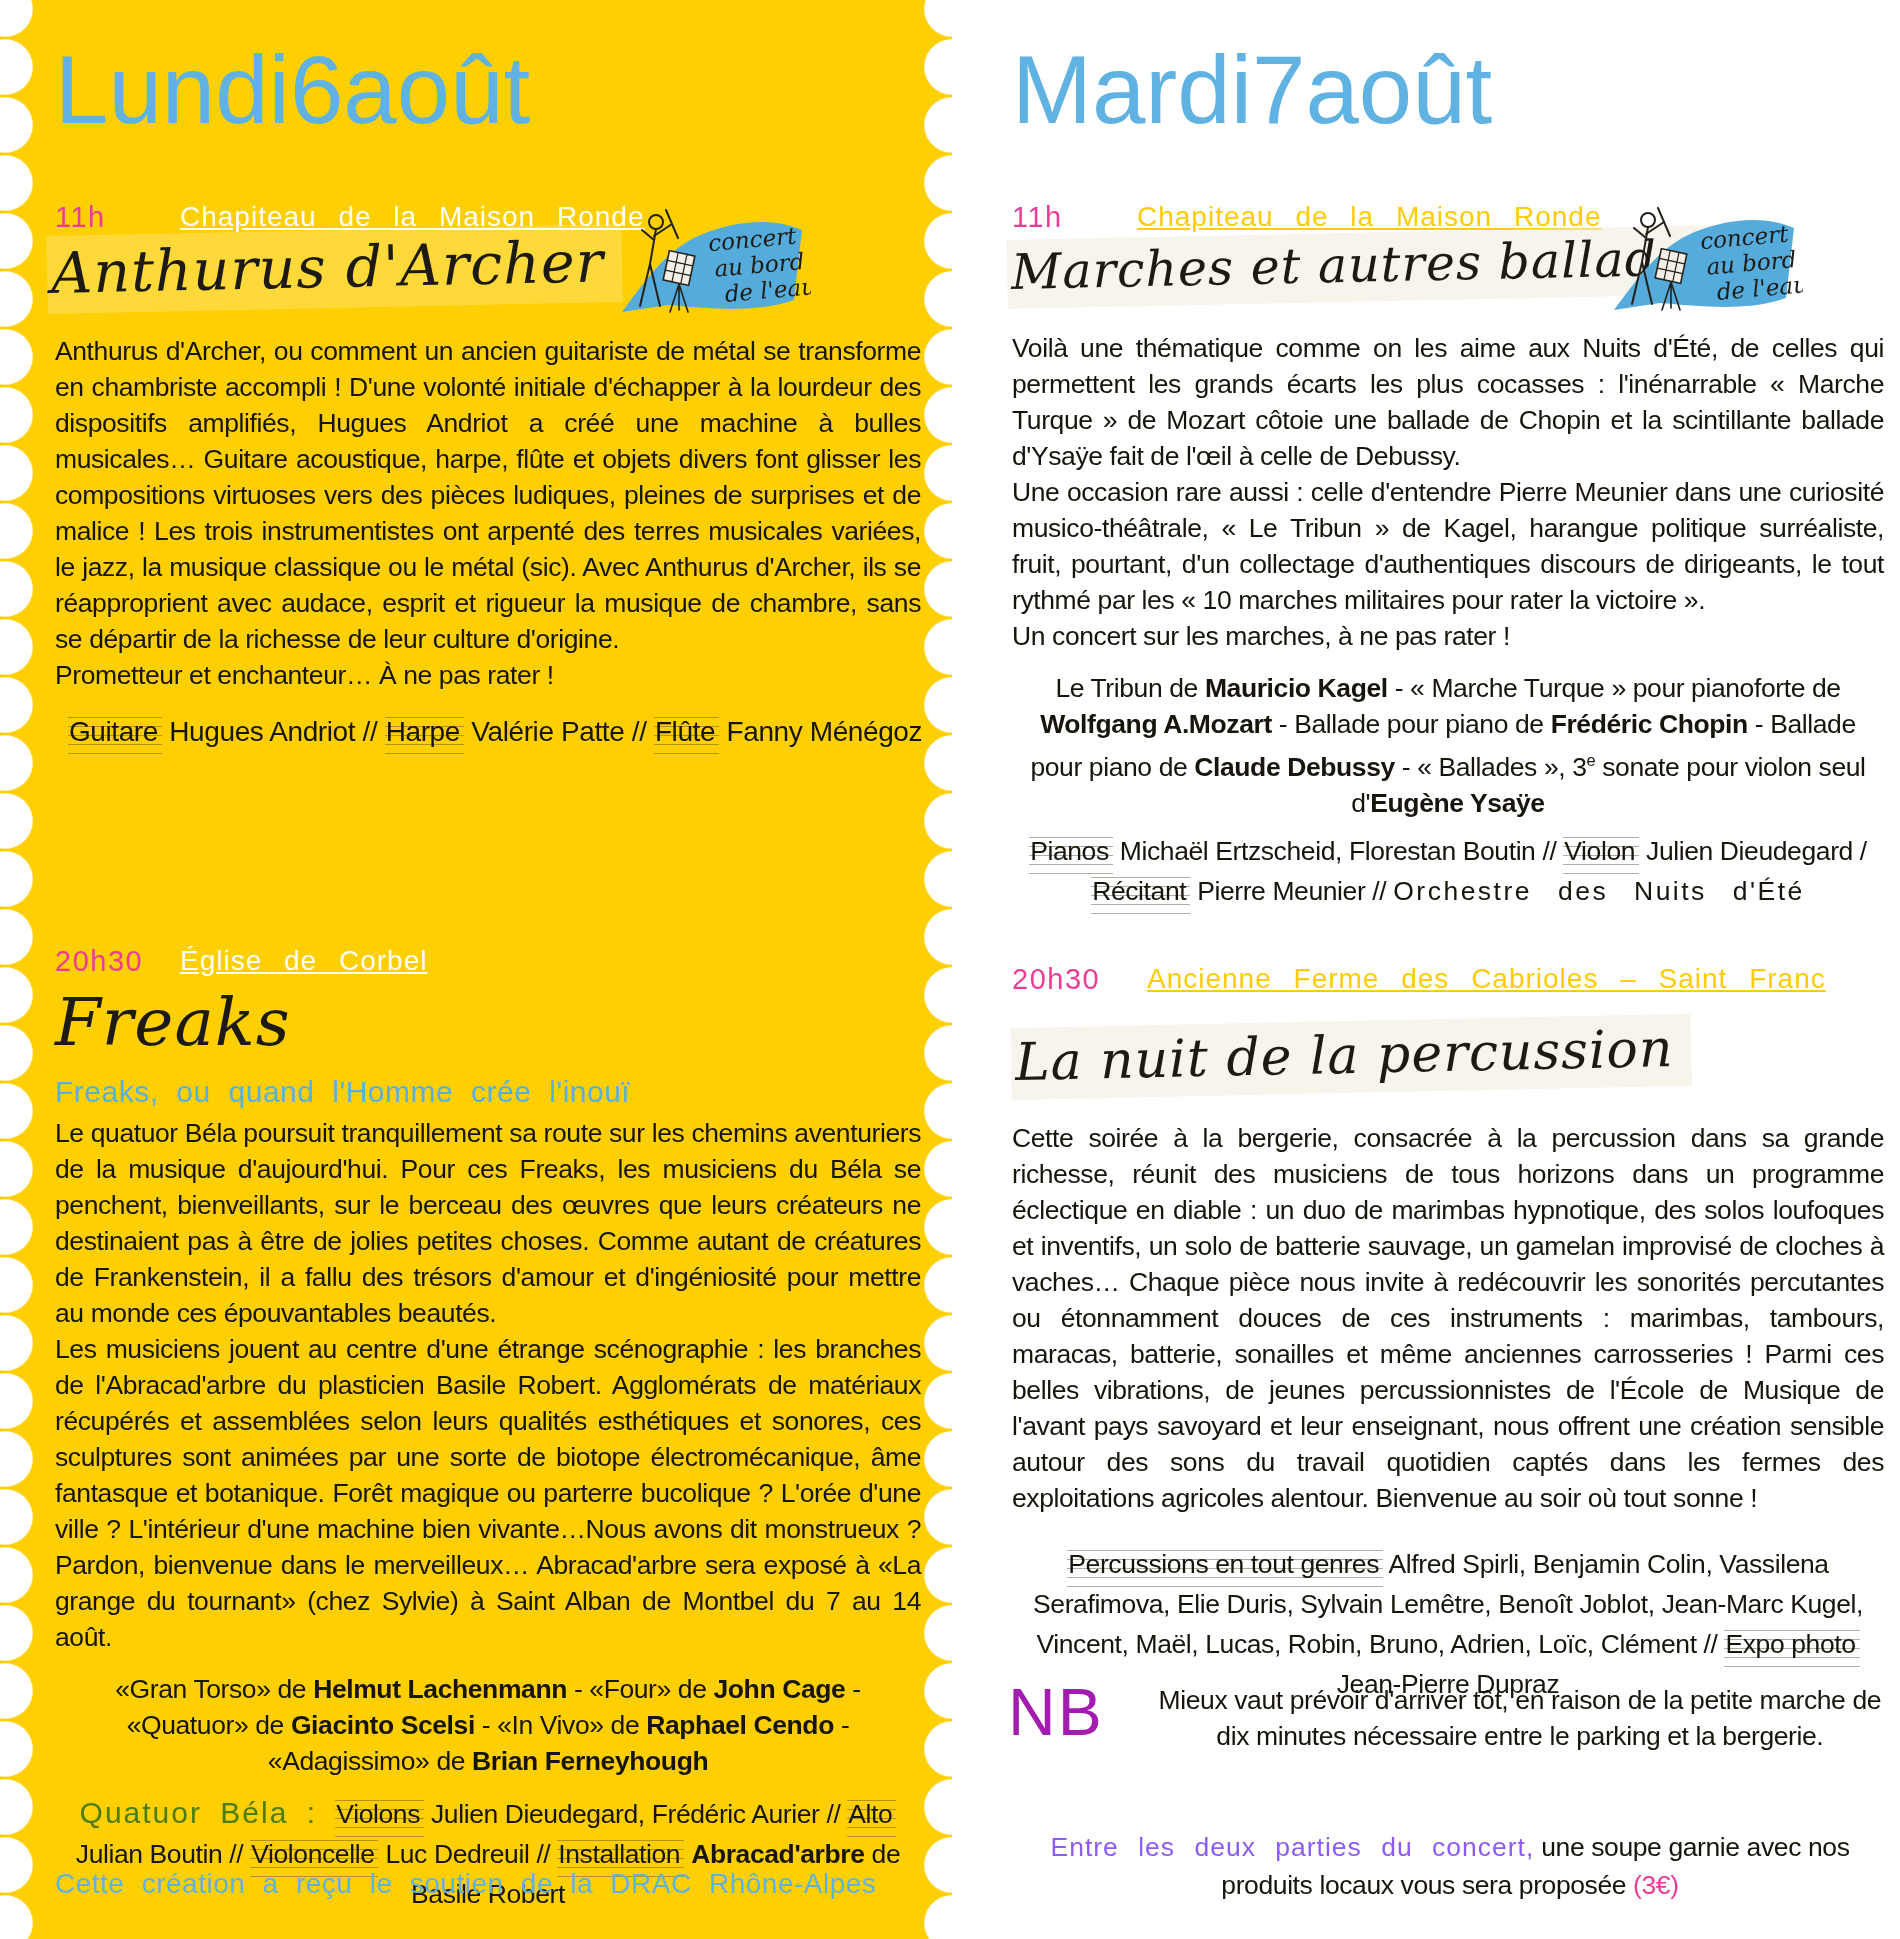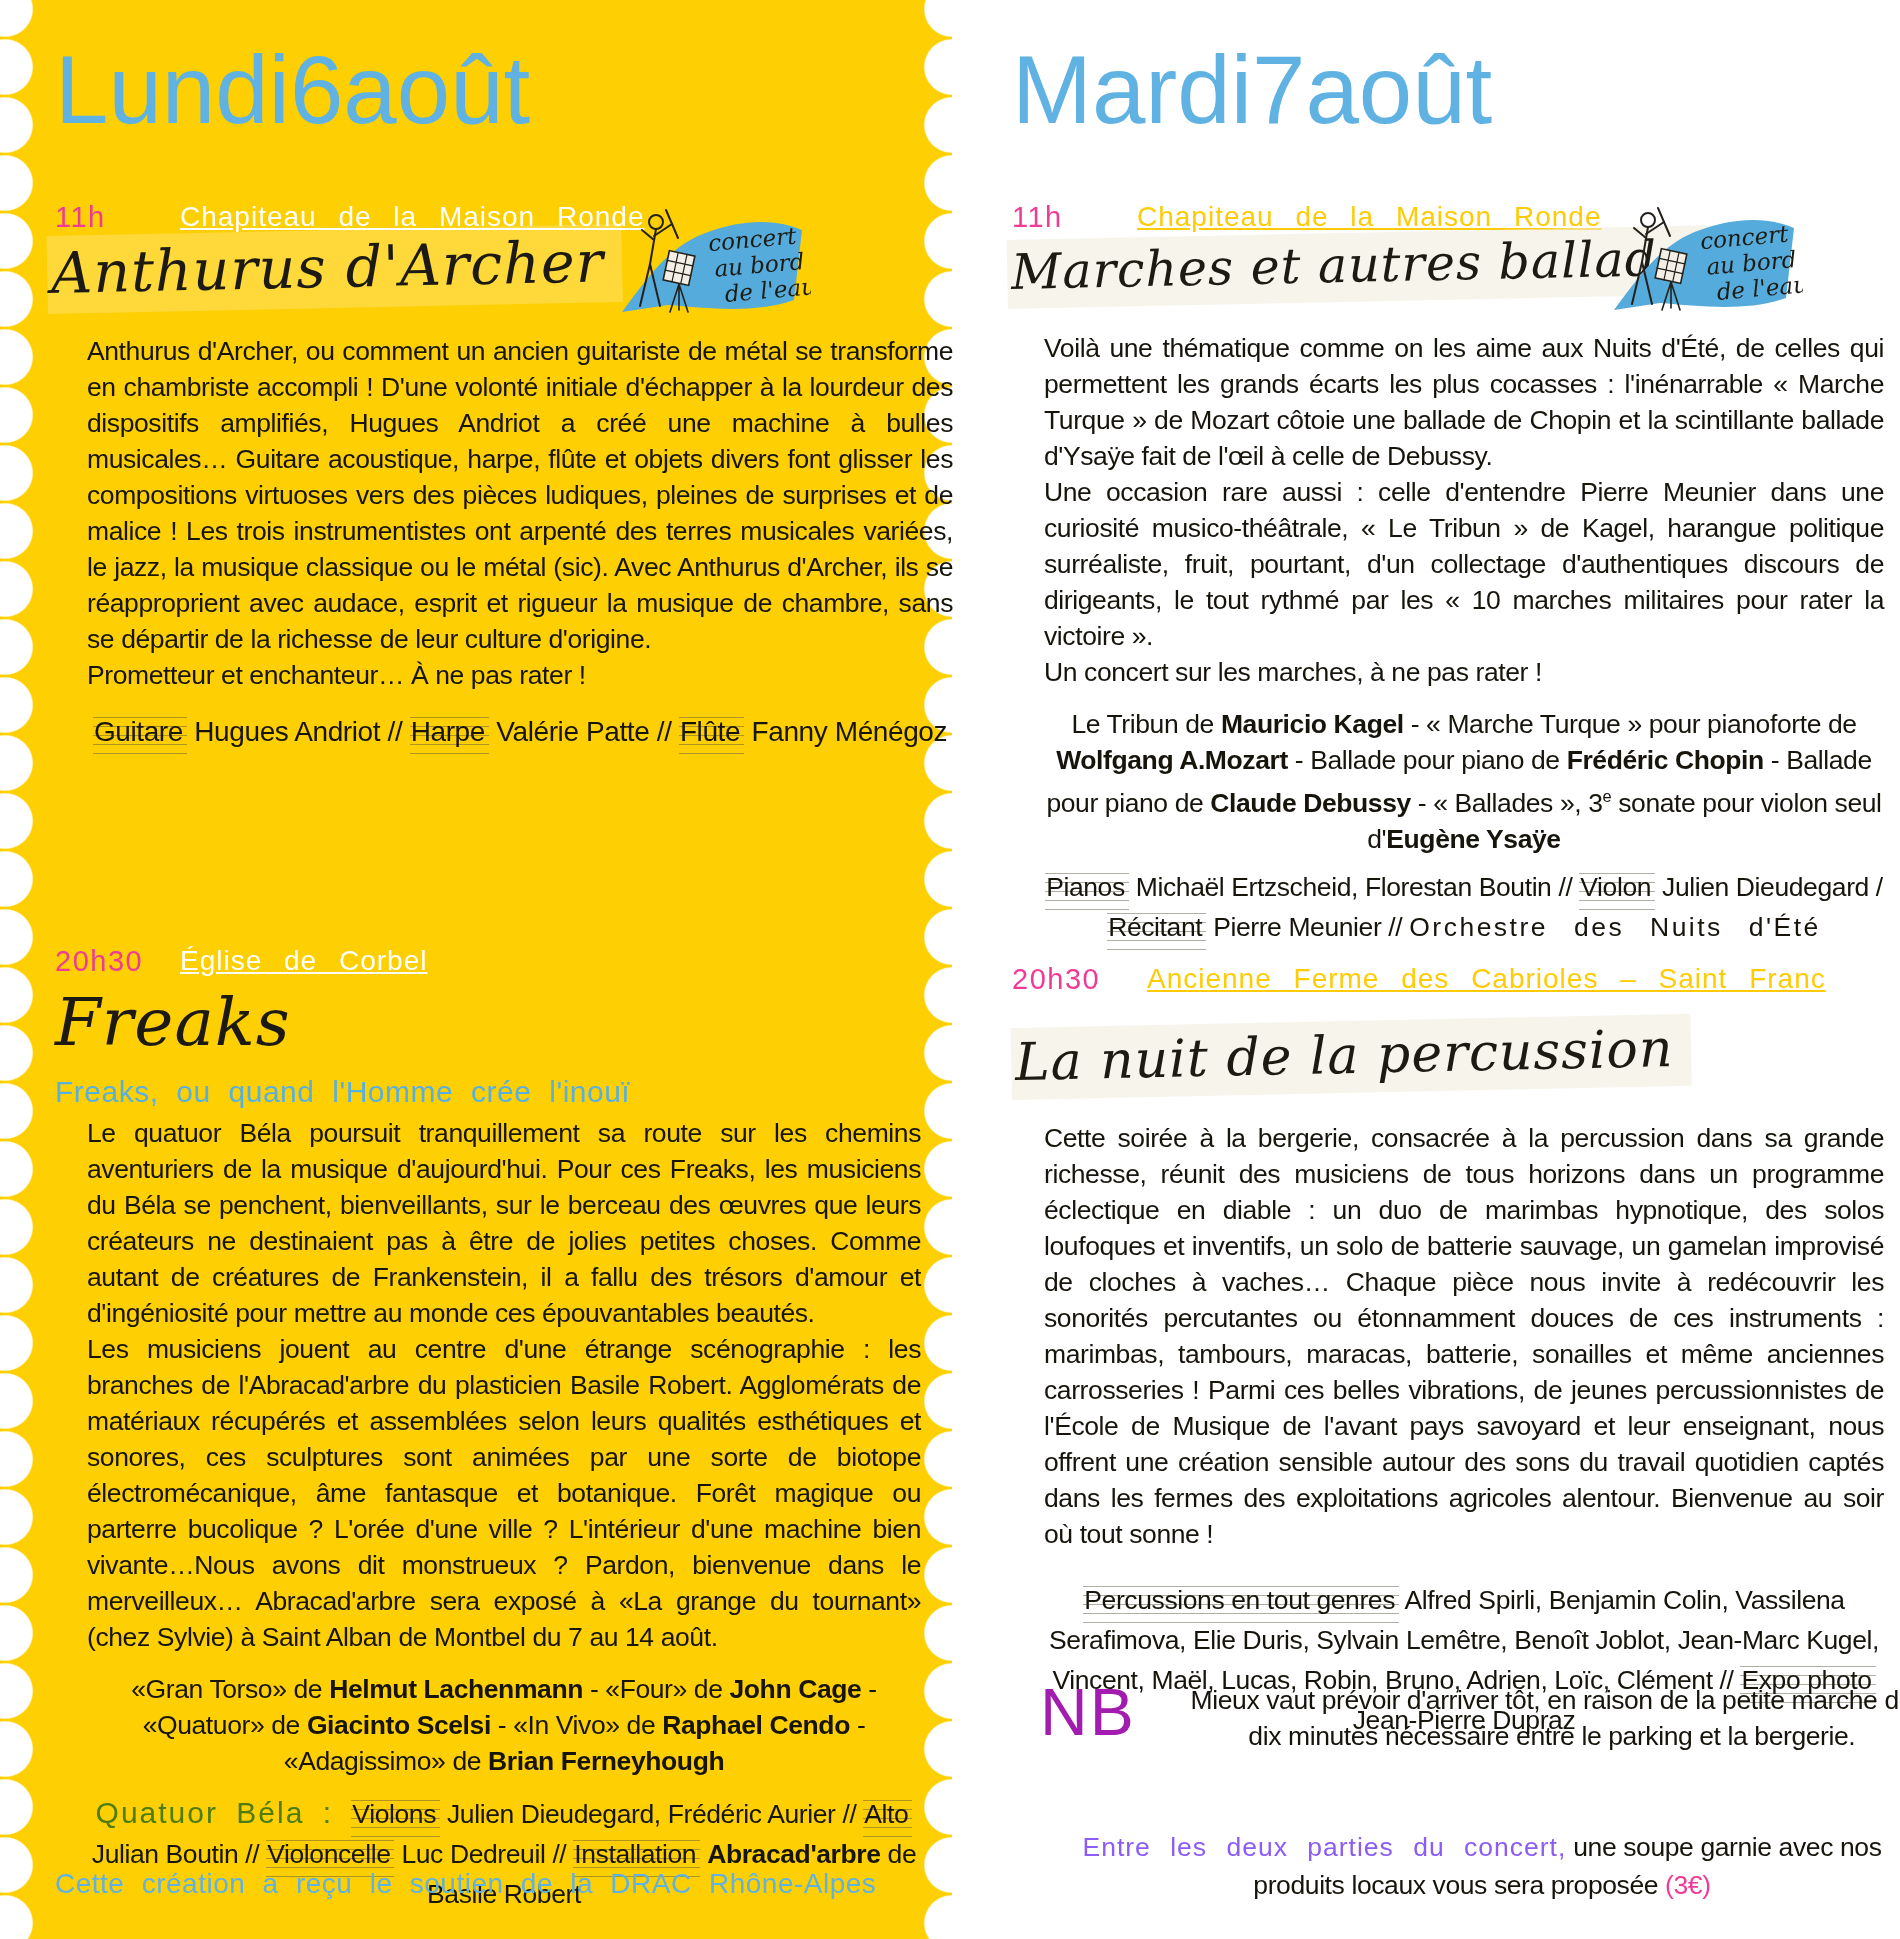--- a/index.html
+++ b/index.html
@@ -25,21 +25,21 @@
   .time{flex:0 0 125px;color:#EE3C96;font-size:29px;letter-spacing:1.5px;}
   .venue{font-size:28px;letter-spacing:1px;word-spacing:13px;text-decoration:underline;}
   .venue-white{color:#ffffff;}
   .venue-yellow{color:#FFCB05;}
   
   .hand{font-family:"DejaVu Serif",serif;font-style:italic;color:#1c1a12;
     letter-spacing:1px;transform:rotate(-1.2deg);transform-origin:left bottom;white-space:nowrap;}
   .patch{background:rgba(255,255,255,0.22);display:inline-block;padding:4px 18px 8px 4px;}
   .patch-light{background:rgba(240,235,220,0.55);display:inline-block;padding:4px 18px 8px 4px;}
   
-  .body-text{font-size:26.5px;line-height:36px;letter-spacing:-0.4px;text-align:justify;margin-left:32px;}
+  .body-text{font-size:26.5px;line-height:36px;letter-spacing:-0.4px;text-align:justify;}
   .body-text p{margin:0;}
   .nojust{text-align:center;}
   .blue-line{color:#58B0DF;font-size:30px;letter-spacing:0.5px;word-spacing:9px;}
   
   .seg-b{font-weight:700;}
   .seg-sup{vertical-align:super;font-size:.62em;}
   .seg-r{
     background-image:repeating-linear-gradient(to bottom,rgba(90,84,62,.48) 0 1.4px,rgba(0,0,0,0) 1.4px 9px);
     background-position:0 3px;padding:2px 4px 9px 1px;}
   .seg-round{letter-spacing:2.5px;word-spacing:16px;}
@@ -100,21 +100,21 @@
       <text class="logo-text" x="116" y="98">de l'eau</text>
     </g>
   </svg>
 </div>
 
 <div class="abs body-text" style="left:55px;top:333px;width:866px;">
   <p>Anthurus d'Archer, ou comment un ancien guitariste de métal se transforme en chambriste accompli ! D'une volonté initiale d'échapper à la lourdeur des dispositifs amplifiés, Hugues Andriot a créé une machine à bulles musicales… Guitare acoustique, harpe, flûte et objets divers font glisser les compositions virtuoses vers des pièces ludiques, pleines de surprises et de malice ! Les trois instrumentistes ont arpenté des terres musicales variées, le jazz, la musique classique ou le métal (sic). Avec Anthurus d'Archer, ils se réapproprient avec audace, esprit et rigueur la musique de chambre, sans se départir de la richesse de leur culture d'origine.</p>
   <p>Prometteur et enchanteur… À ne pas rater !</p>
 </div>
 
-<div class="abs body-text nojust" style="left:55px;top:714px;width:866px;font-size:28px;"><span class="seg-r">Guitare</span><span> Hugues Andriot // </span><span class="seg-r">Harpe</span><span> Valérie Patte // </span><span class="seg-r">Flûte</span><span> Fanny Ménégoz</span></div>
+<div class="abs body-text nojust" style="left:62px;top:714px;width:866px;font-size:28px;"><span class="seg-r">Guitare</span><span> Hugues Andriot // </span><span class="seg-r">Harpe</span><span> Valérie Patte // </span><span class="seg-r">Flûte</span><span> Fanny Ménégoz</span></div>
 
 <div class="abs" style="left:55px;top:940px;width:866px;">
   <div class="ev-head">
     <span class="time">20h30</span>
     <span class="venue venue-white">Église de Corbel</span>
   </div>
   <div style="margin-top:2px;">
     <span class="hand" style="font-size:66px;">Freaks</span>
   </div>
   <div class="blue-line" style="margin-top:14px;">Freaks, ou quand l'Homme crée l'inouï</div>

